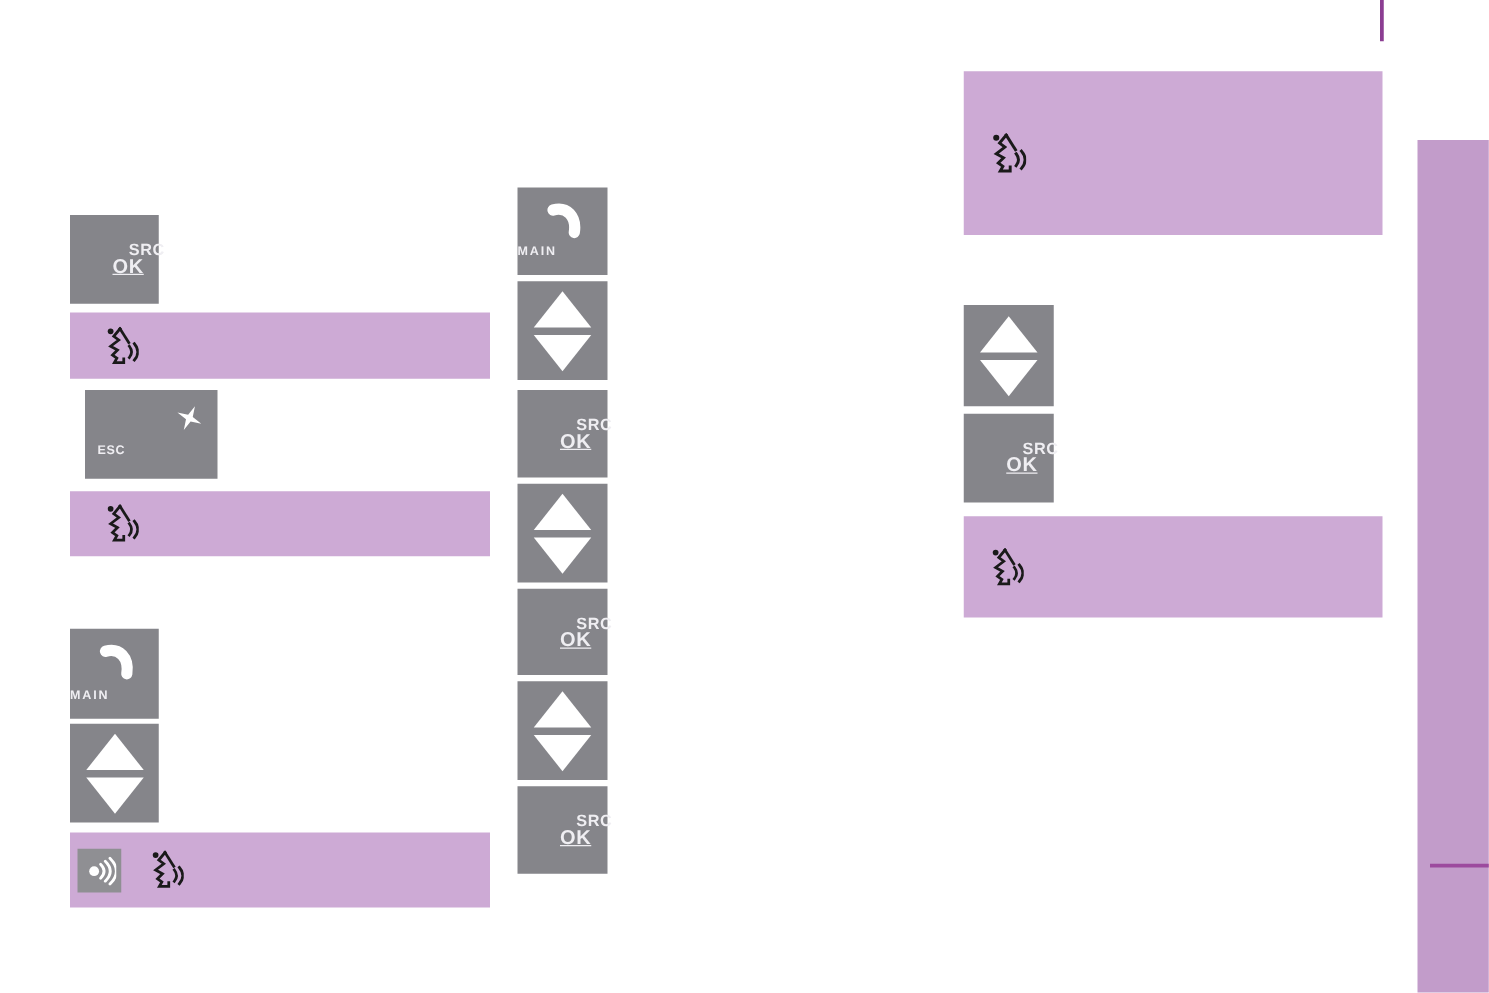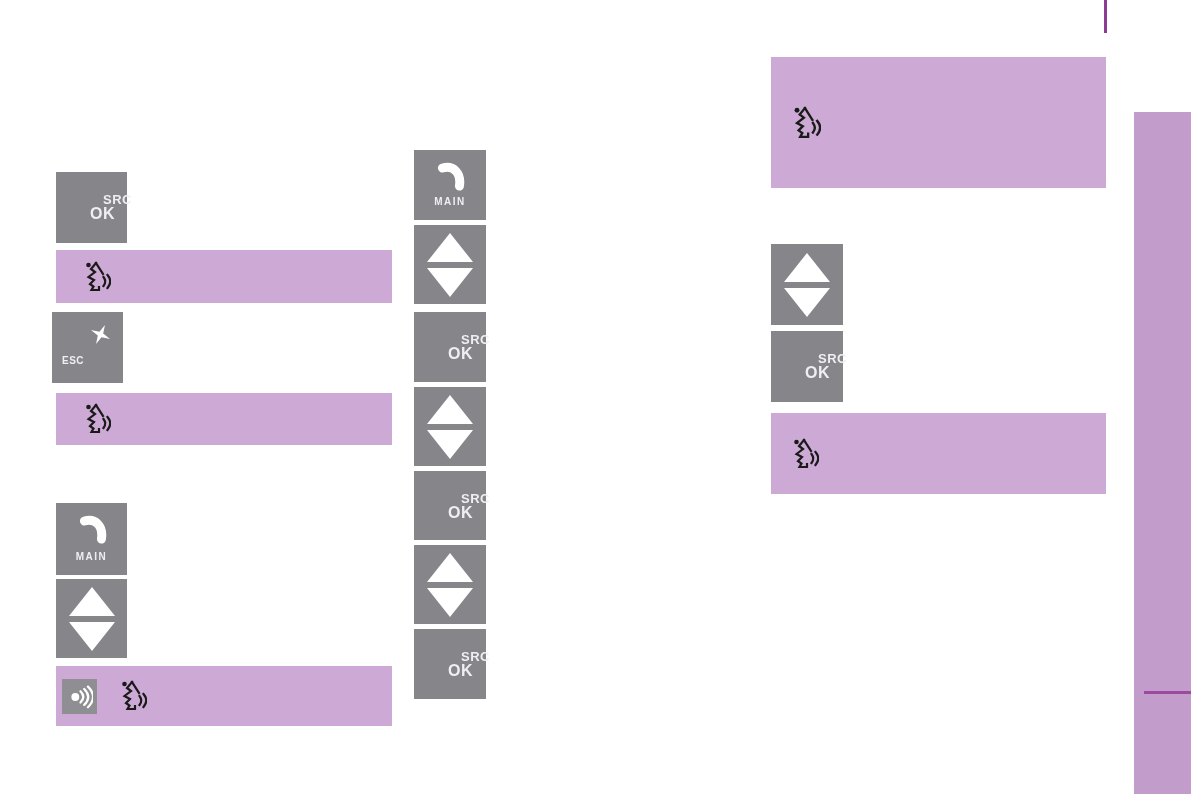--- a/index.html
+++ b/index.html
@@ -21,28 +21,28 @@
   .btn{
     position:absolute;background:var(--button-gray);
     color:var(--button-text);
   }
   .btn .src{
     position:absolute;top:20px;left:15px;
     font-size:13px;font-weight:bold;letter-spacing:.5px;margin-left:32px;
   }
   .btn .ok{
     position:absolute;top:33px;left:34px;
-    font-size:16px;font-weight:bold;letter-spacing:.5px;
+    font-size:16px;font-weight:bold;letter-spacing:.5px;text-decoration:underline;
   }
   .btn .esc-label{
     position:absolute;left:10px;bottom:17px;
     font-size:10px;font-weight:bold;letter-spacing:.5px;
   }
   .btn .main-label{
-    position:absolute;left:0;right:0;bottom:13px;text-align:center;
+    position:absolute;left:0;right:0;bottom:13px;
     font-size:10px;font-weight:bold;letter-spacing:1.5px;
   }
   .btn svg{display:block;}
   .star-icon{position:absolute;top:11px;right:11px;}
   .handset-icon{position:absolute;top:11px;left:50%;transform:translateX(-46%);}
   
   .updown{display:flex;flex-direction:column;align-items:center;justify-content:center;gap:6px;}
   .tri-up{width:0;height:0;border-left:23px solid transparent;border-right:23px solid transparent;border-bottom:29px solid #ffffff;}
   .tri-down{width:0;height:0;border-left:23px solid transparent;border-right:23px solid transparent;border-top:29px solid #ffffff;}
   
@@ -88,21 +88,21 @@
     <span class="src">SRC</span>
     <span class="ok">OK</span>
   </div>
 
   <div class="voice-box" style="left:56px;top:250px;width:336px;height:53px;">
     <svg class="speak" width="29" height="32" viewBox="0 0 29 32" style="margin-left:26px;">
         <use href="#speak-icon-def"></use>
       </svg>
   </div>
 
-  <div class="btn" style="left:52px;top:312px;width:71px;height:71px;">
+  <div class="btn" style="left:68px;top:312px;width:71px;height:71px;padding-left:35px;">
     <svg class="star-icon" width="23" height="23" viewBox="-12 -12 24 24">
       <polygon fill="#ffffff" points="9.97,4.65 1.03,2.82 -4.65,9.97 -2.82,1.03 -9.97,-4.65 -1.03,-2.82 4.65,-9.97 2.82,-1.03"></polygon>
     </svg>
     <span class="esc-label">ESC</span>
   </div>
 
   <div class="voice-box" style="left:56px;top:393px;width:336px;height:52px;">
     <svg class="speak" width="29" height="32" viewBox="0 0 29 32" style="margin-left:26px;">
         <use href="#speak-icon-def"></use>
       </svg>

